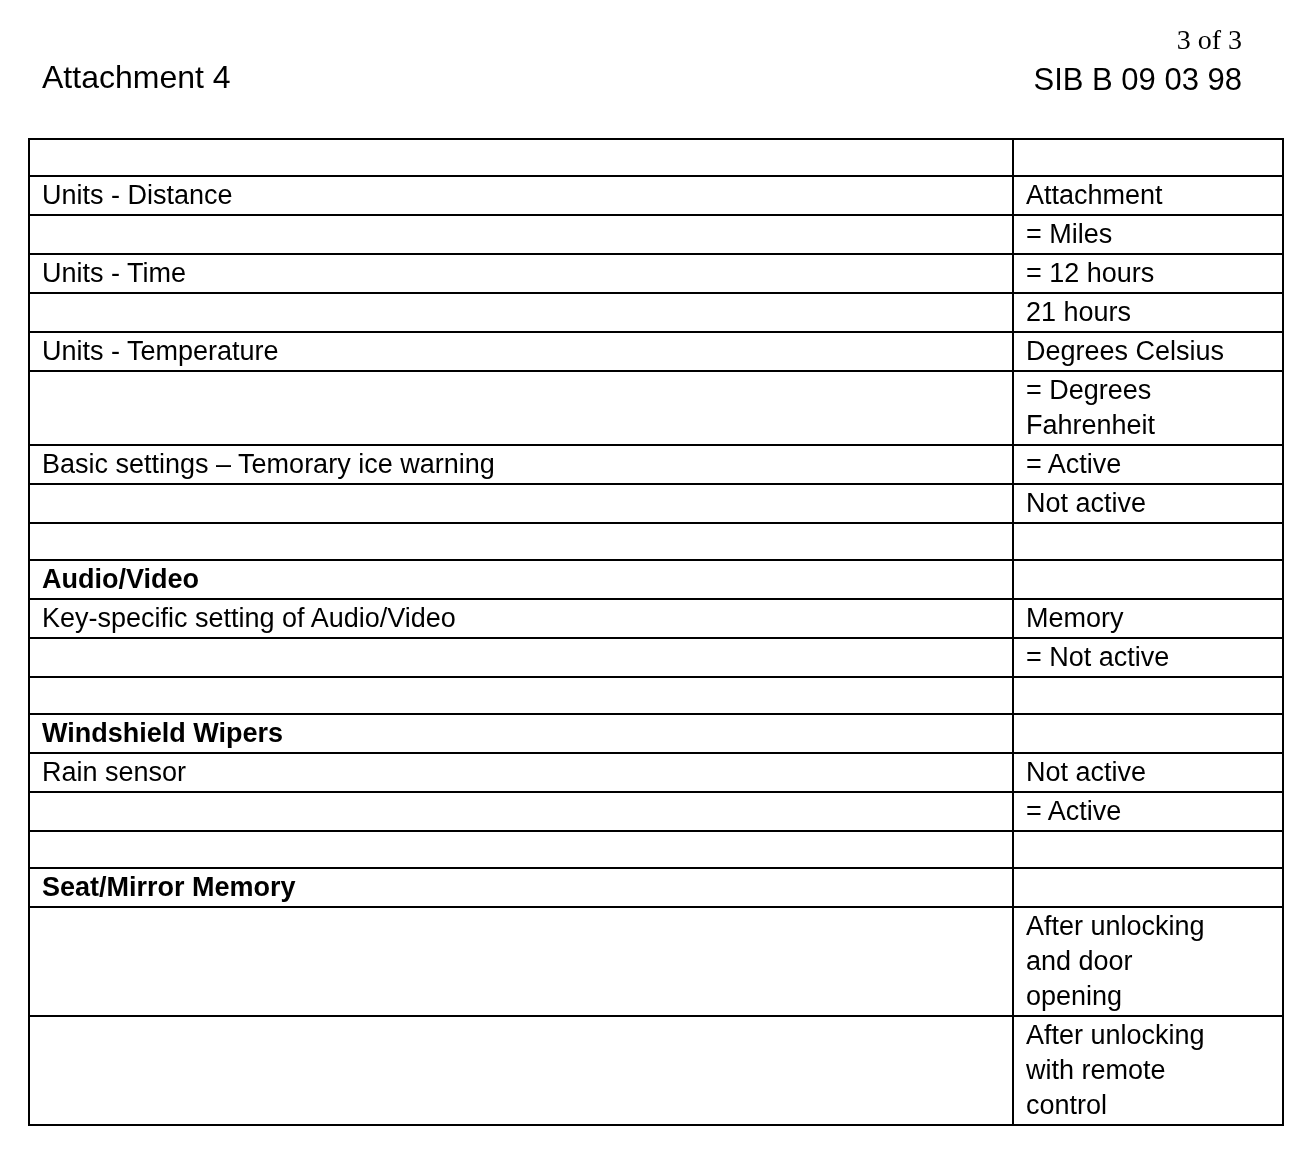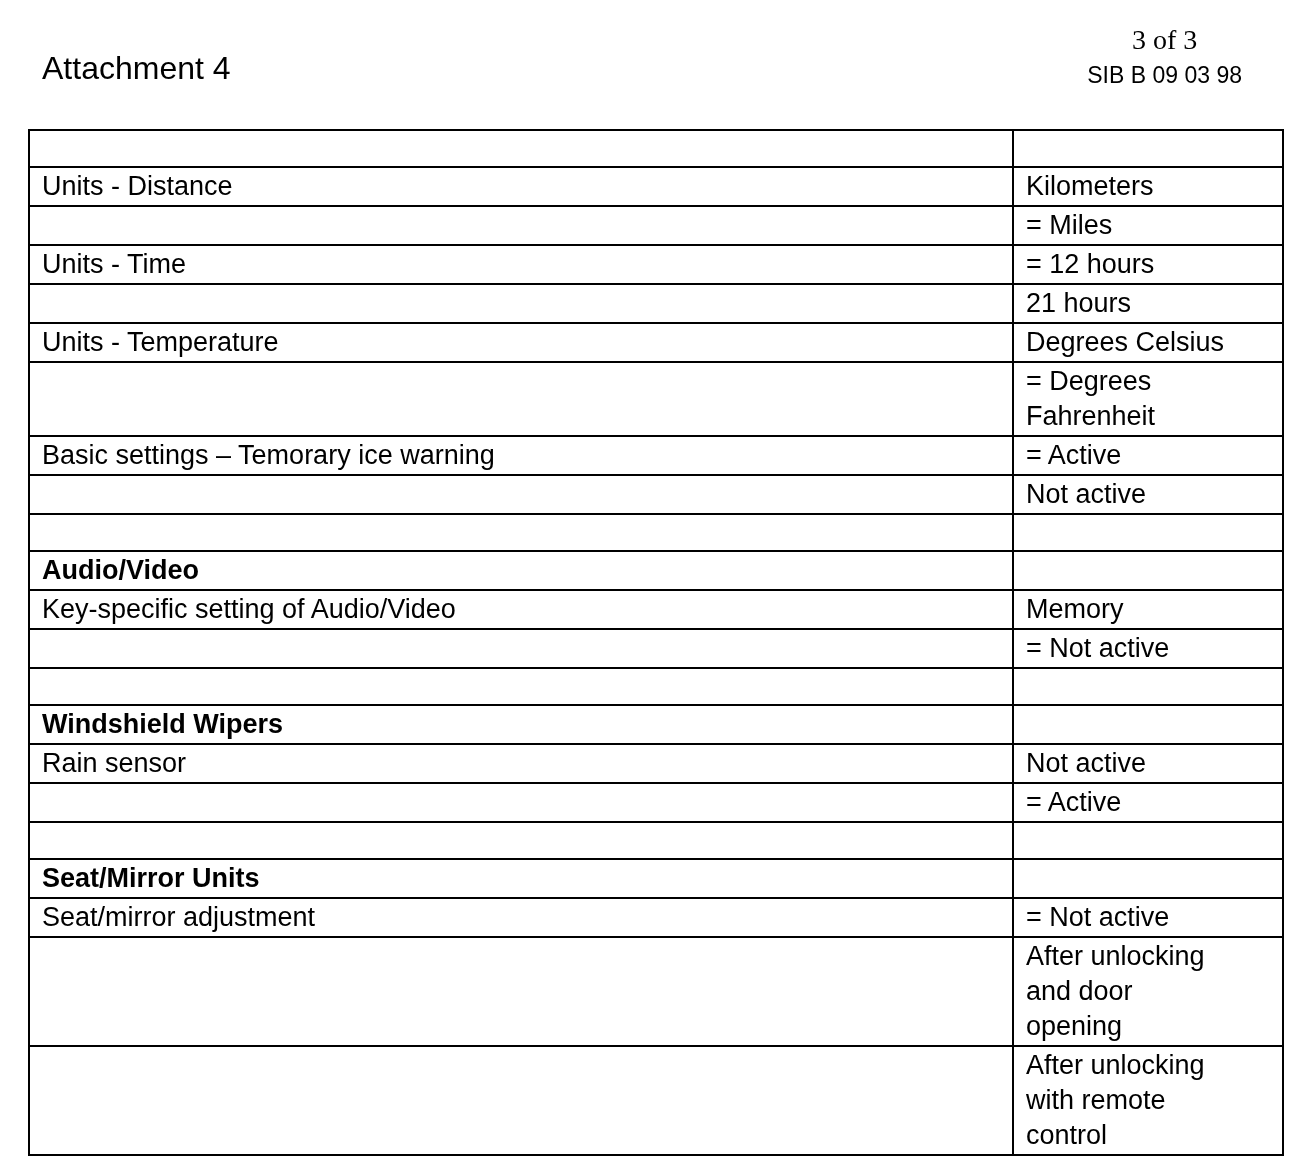--- a/index.html
+++ b/index.html
@@ -22,29 +22,29 @@
     display: flex;
     justify-content: space-between;
     align-items: flex-end;
     padding: 24px 70px 0 42px;
   }
   .attachment {
     font-size: 32px;
     padding-bottom: 2px;
   }
   .header-right {
-    text-align: center;
+    text-align: right;
   }
   .page-number {
     font-family: "Liberation Serif", serif;
     font-size: 28px;
     margin-bottom: 6px;
   }
   .bulletin {
-    font-size: 23px;
+    font-size: 31px;
   }
   table.settings {
     border-collapse: collapse;
     margin: 40px 0 0 28px;
     width: 1230px;
     table-layout: fixed;
   }
   table.settings td {
     border: 2px solid #000000;
     vertical-align: top;
@@ -79,21 +79,21 @@
   </div>
 
   <table class="settings">
     <tbody id="table-body">
         <tr>
           <td class="cell-left"></td>
           <td class="cell-right"></td>
         </tr>
         <tr>
           <td class="cell-left">Units - Distance</td>
-          <td class="cell-right">Kilometers</td>
+          <td class="cell-right">Attachment</td>
         </tr>
         <tr>
           <td class="cell-left"></td>
           <td class="cell-right">= Miles</td>
         </tr>
         <tr>
           <td class="cell-left">Units - Time</td>
           <td class="cell-right">= 12 hours</td>
         </tr>
         <tr>
@@ -147,26 +147,22 @@
         </tr>
         <tr>
           <td class="cell-left"></td>
           <td class="cell-right">= Active</td>
         </tr>
         <tr>
           <td class="cell-left"></td>
           <td class="cell-right"></td>
         </tr>
         <tr>
-          <td class="cell-left bold">Seat/Mirror Units</td>
+          <td class="cell-left bold">Seat/Mirror Memory</td>
           <td class="cell-right"></td>
-        </tr>
-        <tr>
-          <td class="cell-left">Seat/mirror adjustment</td>
-          <td class="cell-right">= Not active</td>
         </tr>
         <tr>
           <td class="cell-left"></td>
           <td class="cell-right">After unlocking
 and door
 opening</td>
         </tr>
         <tr>
           <td class="cell-left"></td>
           <td class="cell-right">After unlocking

